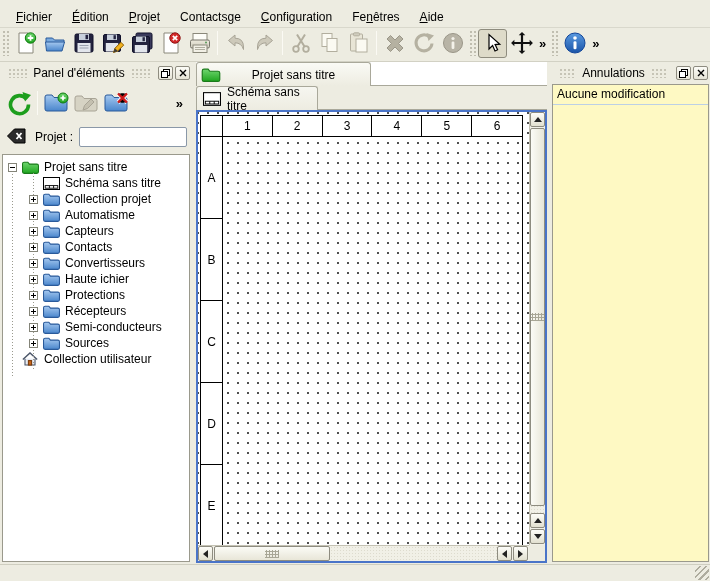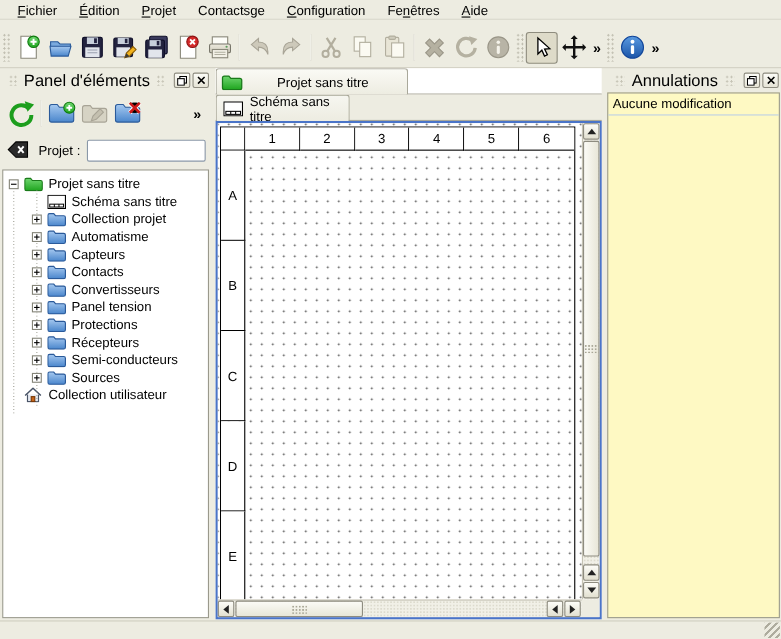--- a/index.html
+++ b/index.html
@@ -2,37 +2,37 @@
 <html><head>
 <meta charset="utf-8">
 <style>
   * { margin:0; padding:0; box-sizing:border-box; }
   html,body { width:710px; height:581px; overflow:hidden; }
   body { font-family:"Liberation Sans", sans-serif; font-size:12px; background:#edece1; color:#000; position:relative; }
 
   .texture { background-image: radial-gradient(#c6c4b6 1px, transparent 1.1px); background-size:4px 4px; }
 
   
-  .menubar { position:absolute; left:0; top:0; width:710px; height:18px; display:flex; align-items:flex-start; padding-left:6px; border-bottom:1px solid #d9d8cc; }
+  .menubar { position:absolute; left:0; top:0; width:710px; height:28px; display:flex; align-items:flex-end; padding-left:6px; border-bottom:1px solid #d9d8cc; }
   .menu-item { padding:3px 10px; cursor:default; }
   .menu-item u { text-decoration:underline; }
 
   
   .toolbar { position:absolute; left:0; top:25px; width:710px; height:37px; display:flex; align-items:center; border-bottom:1px solid #d2d1c4; }
   .tb-handle { width:7px; height:26px; margin:0 2px; background-image: radial-gradient(#c0beb0 1px, transparent 1.1px); background-size:4px 4px; }
   .tb-btn { width:29px; height:29px; display:flex; align-items:center; justify-content:center; border:1px solid transparent; border-radius:3px; }
   .tb-btn.pressed { background:#dedbc9; border:1px solid #8e8c7e; }
   .tb-sep { width:1px; height:24px; background:#b8b6a8; border-right:1px solid #fbfaf4; margin:0 3px; }
   .chev { font-size:13px; font-weight:bold; padding:0 3px; }
 
   
   .dock { position:absolute; top:62px; height:501px; }
   .dock-title { height:22px; display:flex; align-items:center; padding:0 2px; }
   .dock-title .strip { flex:1; height:10px; margin:0 6px; }
-  .dock-title-label { white-space:nowrap; font-size:15px; }
+  .dock-title-label { white-space:nowrap; font-size:12px; }
   .dock-btn { width:15px; height:14px; border:1px solid #8e8c80; border-radius:2px; background:linear-gradient(#fcfcf7,#e6e4d6); display:flex; align-items:center; justify-content:center; margin-left:2px; }
 
   
   #left-dock { left:0; width:192px; }
   .el-toolbar { height:38px; display:flex; align-items:center; padding-left:4px; }
   .el-btn { width:30px; height:30px; display:flex; align-items:center; justify-content:center; }
   .filter-row { height:30px; display:flex; align-items:center; padding-left:6px; }
   .filter-label { margin:0 6px 0 8px; }
   .filter-input { width:108px; height:20px; border:1px solid #8a98a8; border-radius:2px; background:#fff; font:12px "Liberation Sans",sans-serif; padding:0 3px; }
   .tree { position:absolute; left:2px; right:2px; top:92px; bottom:1px; background:#fff; border:1px solid #9a998c; overflow:hidden; padding-top:4px; }
@@ -406,21 +406,21 @@
         </span>
       <span class="tree-label">Convertisseurs</span>
     </div>
     <div class="tree-row lvl1">
       <span class="expander plus"></span>
       <span class="tree-icon">
           <svg width="17" height="13" viewBox="0 0 16 12">
             <path d="M0.5 2.5 Q0.5 1 2 1 H5.5 L7 2.8 H14 Q15.5 2.8 15.5 4.3 V10 Q15.5 11.5 14 11.5 H2 Q0.5 11.5 0.5 10 Z" fill="url(#gBlue)" stroke="#2a5a9a"></path>
           </svg>
         </span>
-      <span class="tree-label">Panel tension</span>
+      <span class="tree-label">Haute ichier</span>
     </div>
     <div class="tree-row lvl1">
       <span class="expander plus"></span>
       <span class="tree-icon">
           <svg width="17" height="13" viewBox="0 0 16 12">
             <path d="M0.5 2.5 Q0.5 1 2 1 H5.5 L7 2.8 H14 Q15.5 2.8 15.5 4.3 V10 Q15.5 11.5 14 11.5 H2 Q0.5 11.5 0.5 10 Z" fill="url(#gBlue)" stroke="#2a5a9a"></path>
           </svg>
         </span>
       <span class="tree-label">Protections</span>
     </div>

